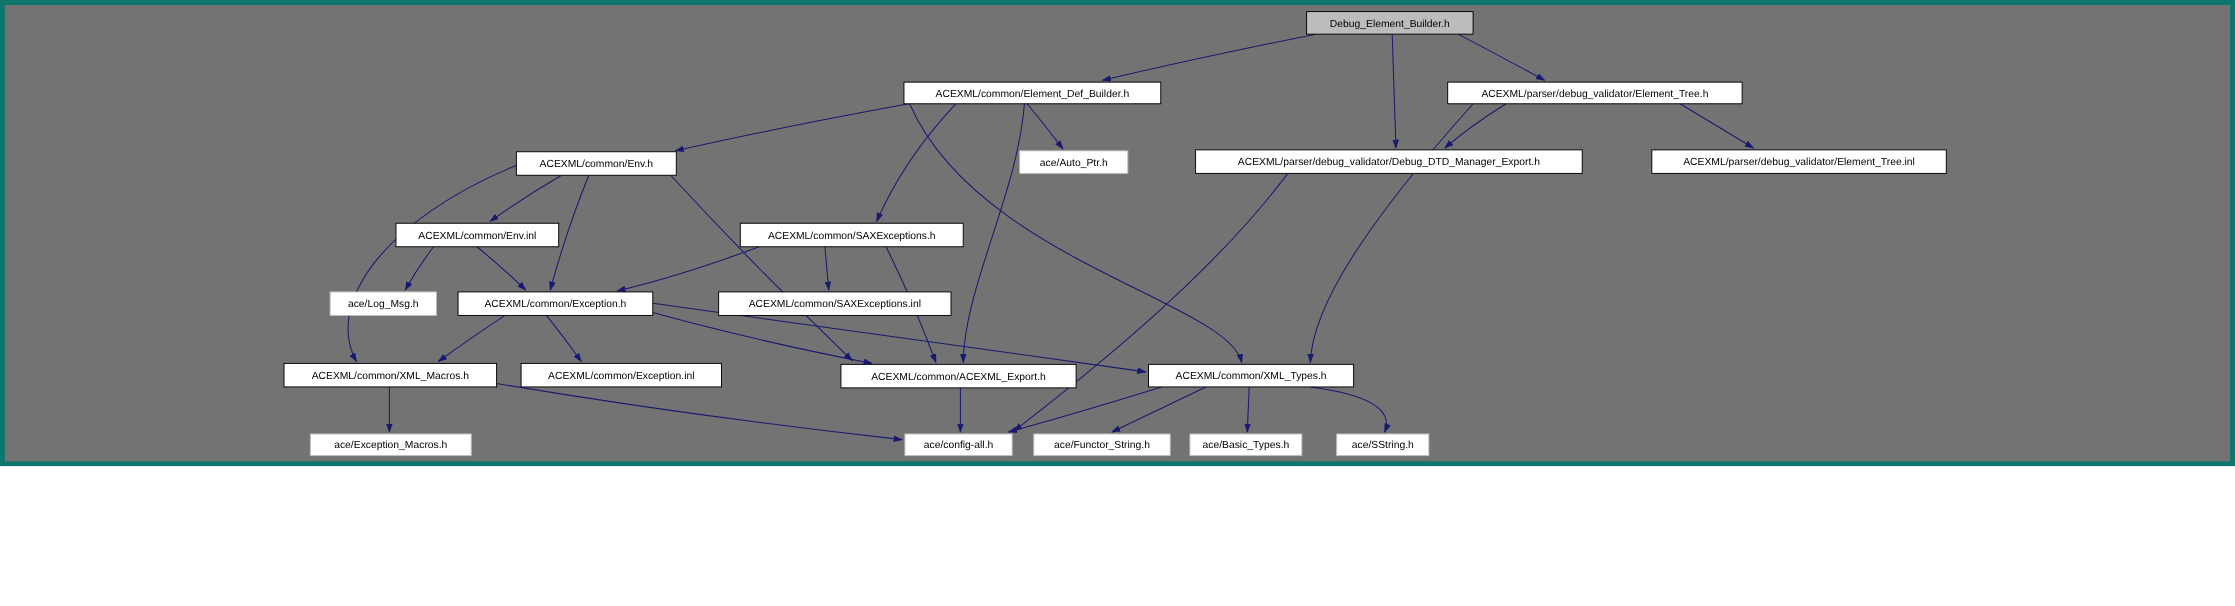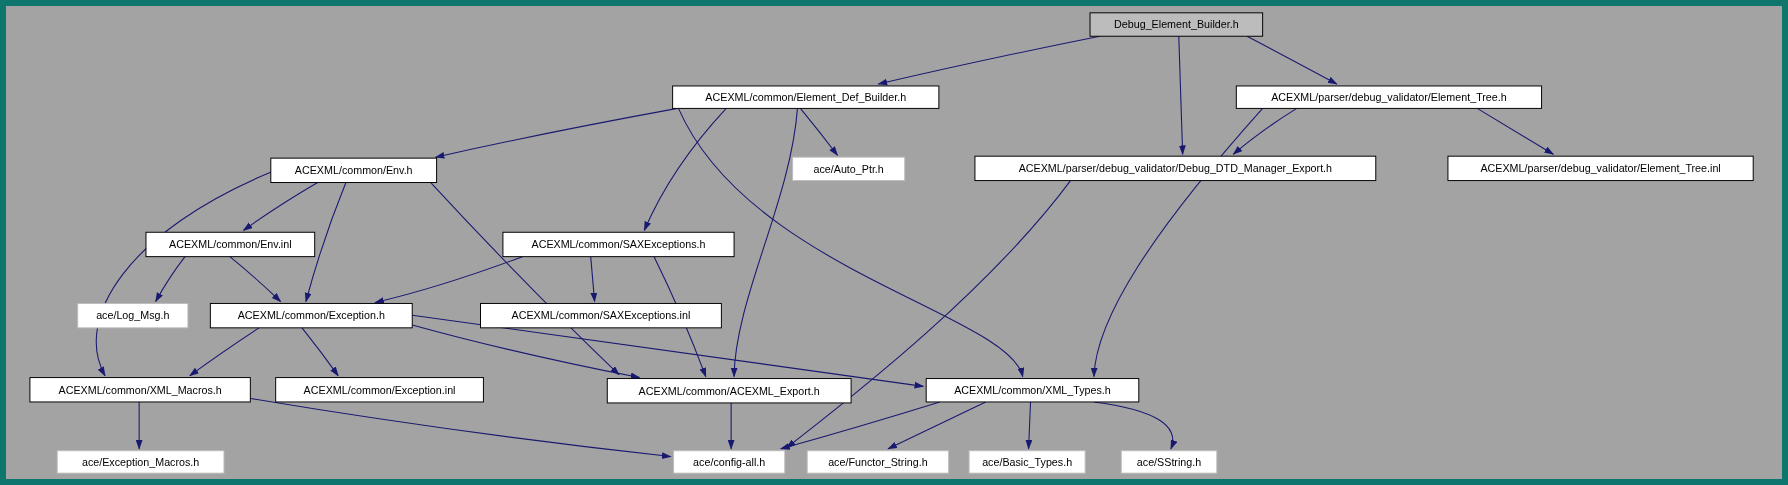--- a/index.html
+++ b/index.html
@@ -1,20 +1,20 @@
 <!DOCTYPE html>
 <html><head>
 <meta charset="utf-8">
 <style>
   html,body{margin:0;padding:0;background:#ffffff;}
   #stage{
     position:relative;
-    width:1788px;height:485px;
-    background:#a3a3a3;
-    border:6px solid #0f766e;
+    width:1788px;height:373px;
+    background:#737373;
+    border:4px solid #0f766e;
     box-sizing:border-box;
     font-family:"Liberation Sans", sans-serif;
   }
   #graph-svg{position:absolute;left:0;top:0;width:100%;height:100%;}
   .edge{fill:none;stroke-width:1.1px;}
   .node-rect{stroke-width:1px;}
   .node-label{
     font-family:"Liberation Sans", sans-serif;
     font-size:11px;
     fill:#000000;

